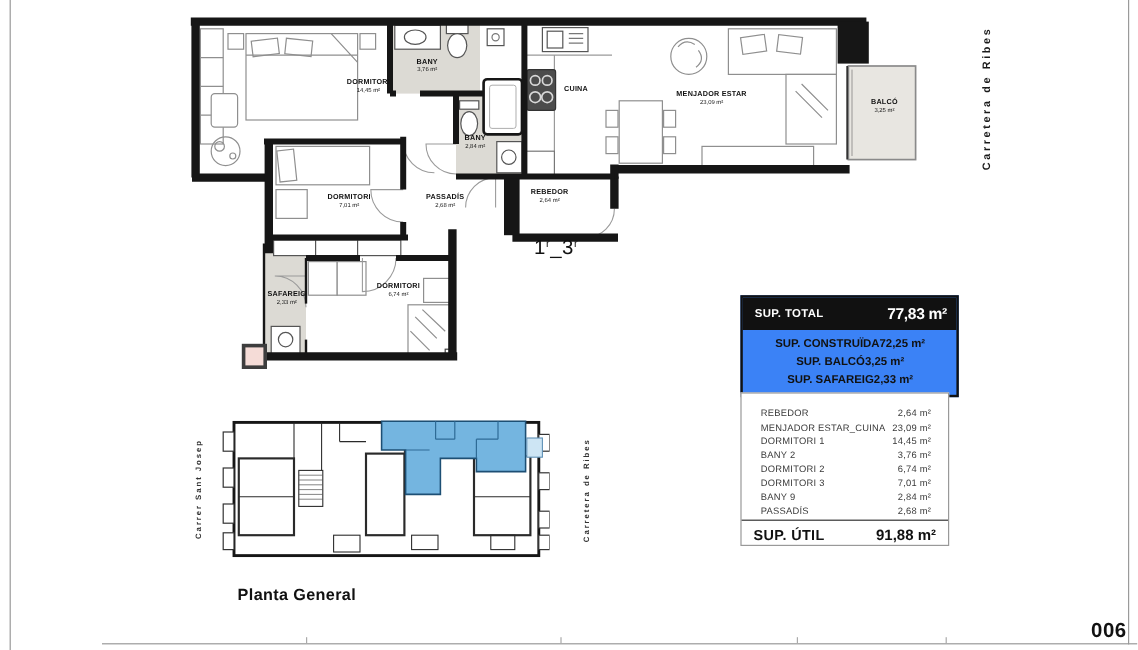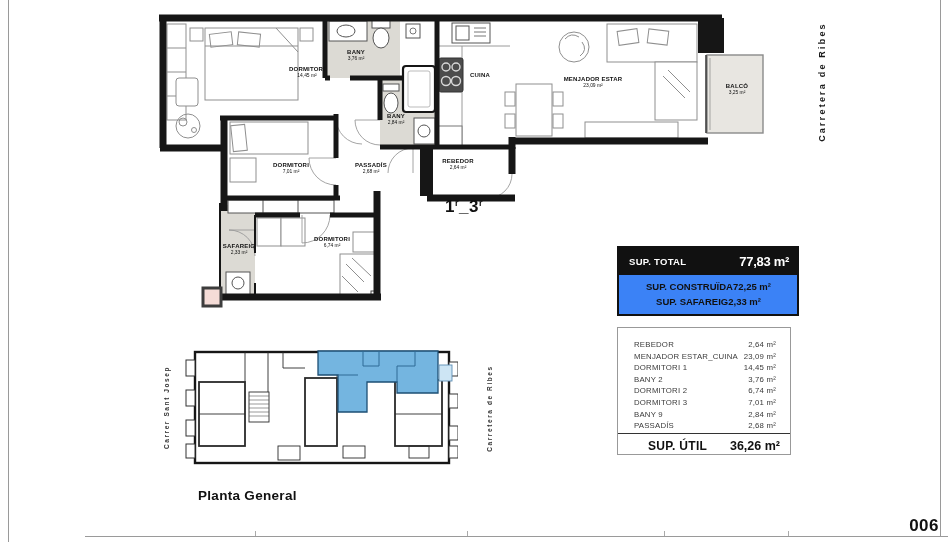--- a/index.html
+++ b/index.html
@@ -5,21 +5,21 @@
   html,body{margin:0;padding:0;background:#fff;}
   .page{position:relative;width:948px;height:542px;background:#fff;overflow:hidden;
         font-family:"Liberation Sans",sans-serif;color:#111;}
   .edge{position:absolute;background:#9a9a9a;}
   .tick{position:absolute;width:1px;height:5px;background:#aaa;}
   svg{position:absolute;}
   
   .plan-label{position:absolute;text-align:center;color:#111;line-height:7px;}
   .plan-label .rname{display:block;font-weight:bold;font-size:6px;letter-spacing:.2px;}
   .plan-label .rarea{display:block;font-size:6px;transform:scale(.82);transform-origin:50% 0;}
-  .unit-mark{position:absolute;left:445px;top:197px;font-size:17px;font-weight:bold;letter-spacing:.5px;}
+  .unit-mark{position:absolute;left:445px;top:197px;font-size:17px;font-weight:normal;letter-spacing:.5px;}
   .unit-mark sup{font-size:9px;vertical-align:6px;}
   
   .street-lg{position:absolute;left:757px;top:77px;width:130px;text-align:center;
              transform:rotate(-90deg);font-weight:bold;font-size:9px;letter-spacing:2.2px;color:#1a1a1a;}
   .street-sm{position:absolute;width:110px;text-align:center;transform:rotate(-90deg);
              font-size:6.5px;font-weight:600;letter-spacing:1.6px;color:#333;}
   .street-sm.left{left:111px;top:404px;}
   .street-sm.right{left:434px;top:405px;}
   .siteplan-title{position:absolute;left:198px;top:488px;font-weight:bold;font-size:13.5px;letter-spacing:.3px;}
   
@@ -33,21 +33,21 @@
   .sum-row{display:flex;justify-content:center;align-items:center;height:15px;
            font-size:9.5px;font-weight:bold;color:#111;}
   
   .list-box{position:absolute;left:617px;top:327px;width:174px;height:128px;border:1.5px solid #999;
             box-sizing:border-box;background:#fff;display:flex;flex-direction:column;}
   .list-rows{padding:12px 14px 0 16px;flex:1;}
   .list-row{display:flex;justify-content:space-between;height:11.6px;font-size:7.8px;
             color:#3a3a3a;letter-spacing:.2px;}
   .list-total{border-top:1.5px solid #333;display:flex;justify-content:space-between;
               align-items:center;padding:5px 10px 6px 10px;}
-  .list-total .lab{font-size:12px;font-weight:bold;letter-spacing:.3px;margin-left:20px;}
+  .list-total .lab{font-size:12px;font-weight:bold;letter-spacing:.3px;}
   .list-total .val{font-size:12.5px;font-weight:bold;}
   .page-number{position:absolute;left:905px;top:516px;width:34px;text-align:right;
                font-size:17px;font-weight:bold;letter-spacing:.5px;}
 </style>
 </head>
 <body>
 
 <div class="page">
 
   <svg style="left:150px;top:8px;" width="640" height="312" viewBox="0 0 640 312">
@@ -236,20 +236,24 @@
     <div class="sum-head">
       <span class="lab">SUP. TOTAL</span>
       <span class="val">77,83 m²</span>
     </div>
     <div class="sum-rows">
       <div class="sum-row">
         <span>SUP. CONSTRUÏDA</span>
         <span>72,25 m²</span>
       </div>
       <div class="sum-row">
+        <span>SUP. BALCÓ</span>
+        <span>3,25 m²</span>
+      </div>
+      <div class="sum-row">
         <span>SUP. SAFAREIG</span>
         <span>2,33 m²</span>
       </div>
     </div>
   </div>
 
   <div class="list-box">
     <div class="list-rows">
       <div class="list-row">
         <span>REBEDOR</span>
@@ -279,21 +283,21 @@
         <span>BANY 9</span>
         <span>2,84 m²</span>
       </div>
       <div class="list-row">
         <span>PASSADÍS</span>
         <span>2,68 m²</span>
       </div>
     </div>
     <div class="list-total">
       <span class="lab">SUP. ÚTIL</span>
-      <span class="val">36,26 m²</span>
+      <span class="val">91,88 m²</span>
     </div>
   </div>
 
   <svg style="left:183px;top:348px;" width="275" height="120" viewBox="0 0 275 120">
     <g>
       <rect x="12" y="4" width="254" height="111" fill="#ffffff" stroke="#161616" stroke-width="2.4"></rect>
     </g>
     <g fill="#ffffff" stroke="#333" stroke-width="1">
       <rect x="3" y="12" width="9" height="16"></rect>
       <rect x="3" y="42" width="9" height="16"></rect>

